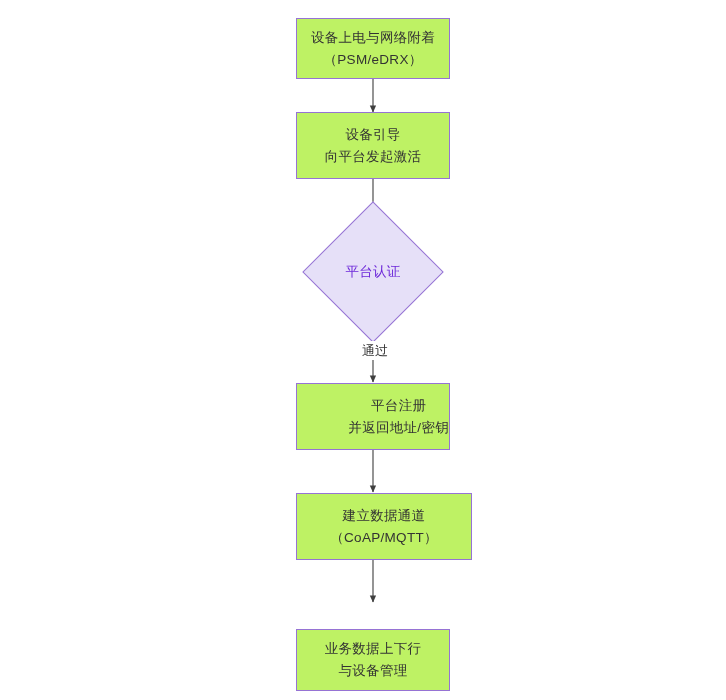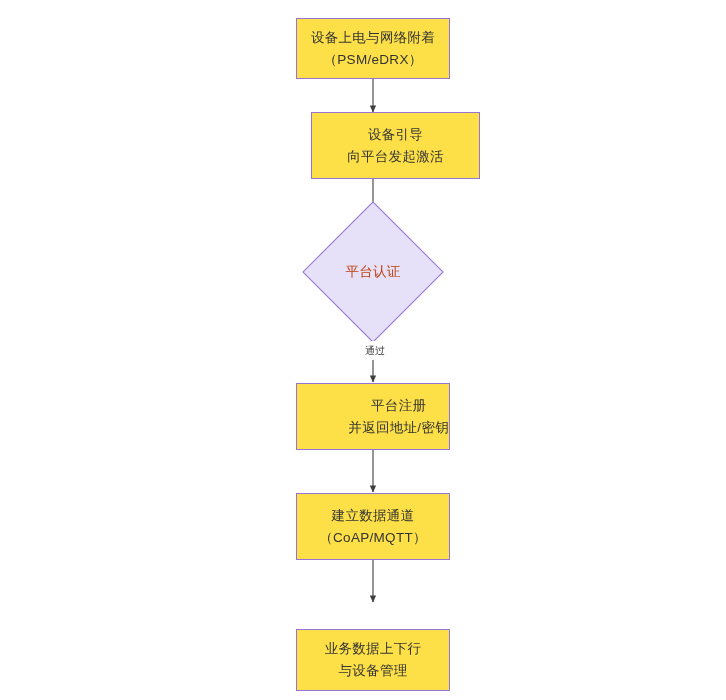--- a/index.html
+++ b/index.html
@@ -26,21 +26,21 @@
     top: 0;
     width: 726px;
     height: 700px;
   }
   .node {
     position: absolute;
     box-sizing: border-box;
     display: flex;
     align-items: center;
     justify-content: center;
-    background: #fde047;
+    background: #bef264;
     border: 1px solid #9673d4;
     text-align: center;
   }
   .node-label {
     font-size: 13.5px;
     line-height: 22px;
     color: #333333;
     white-space: pre-line;
     letter-spacing: 0.3px;
   }
@@ -59,28 +59,28 @@
     height: 100px;
     display: flex;
     align-items: center;
     justify-content: center;
   }
   .diamond-label {
     position: relative;
     z-index: 2;
     font-size: 13.5px;
     line-height: 20px;
-    color: #c2410c;
+    color: #6d28d9;
     text-align: left;
     letter-spacing: 0.3px;
   }
   .edge-label {
     position: absolute;
     background: #ffffff;
-    font-size: 10px;
+    font-size: 13px;
     line-height: 17px;
     color: #333333;
     padding: 1px 2px;
     text-align: center;
     white-space: nowrap;
   }
 </style>
 </head>
 <body>
 
@@ -102,38 +102,38 @@
     <line x1="373" y1="450" x2="373" y2="492" stroke="#4d4d4d" stroke-width="1.2" marker-end="url(#arrowhead)"></line>
 
     <line x1="373" y1="560" x2="373" y2="602" stroke="#4d4d4d" stroke-width="1.2" marker-end="url(#arrowhead)"></line>
   </svg>
 
   <div class="node" style="left:296px; top:18px; width:154px; height:61px;">
     <div class="node-label">设备上电与网络附着
 （PSM/eDRX）</div>
   </div>
 
-  <div class="node" style="left:296px; top:112px; width:169px; height:67px;margin-left:15px;">
+  <div class="node" style="left:296px; top:112px; width:154px; height:67px;">
     <div class="node-label">设备引导
 向平台发起激活</div>
   </div>
 
   <div class="diamond-wrap" style="left:323px; top:222px;">
     <div class="node-diamond" style="left:0; top:0;"></div>
     <div class="diamond-label">平台认证</div>
   </div>
 
   <div class="edge-label" style="left:353px; top:341px; width:40px;">通过</div>
 
   <div class="node" style="left:296px; top:383px; width:154px; height:67px;justify-content:flex-end;">
     <div class="node-label">平台注册
 并返回地址/密钥</div>
   </div>
 
-  <div class="node" style="left:296px; top:493px; width:154px; height:67px;">
+  <div class="node" style="left:296px; top:493px; width:176px; height:67px;">
     <div class="node-label">建立数据通道
 （CoAP/MQTT）</div>
   </div>
 
   <div class="node" style="left:296px; top:603px; width:154px; height:62px;margin-top:26px;">
     <div class="node-label">业务数据上下行
 与设备管理</div>
   </div>
 
 </div>

